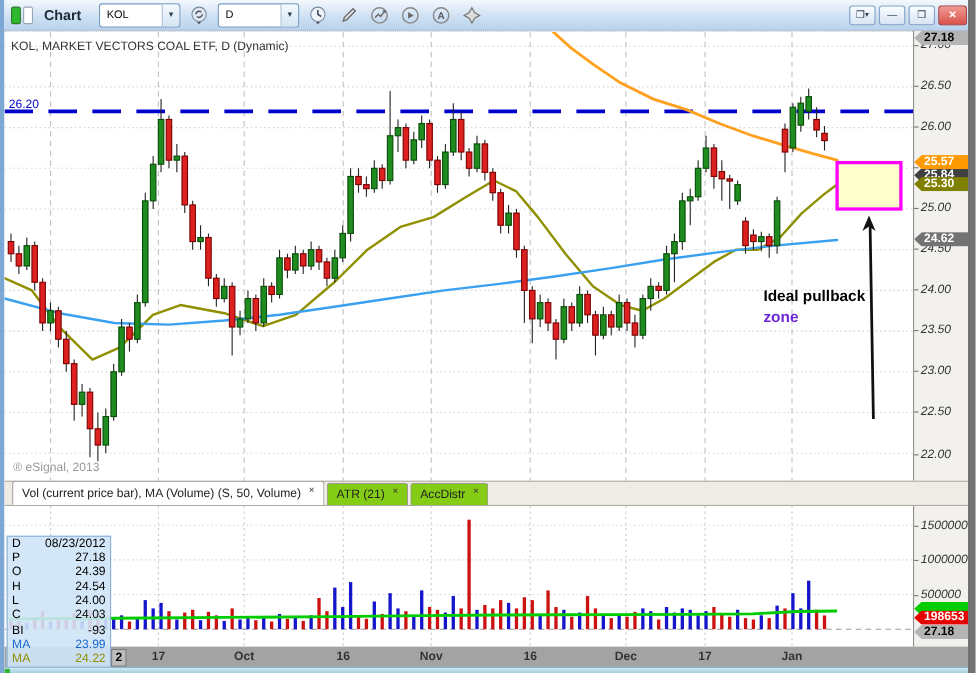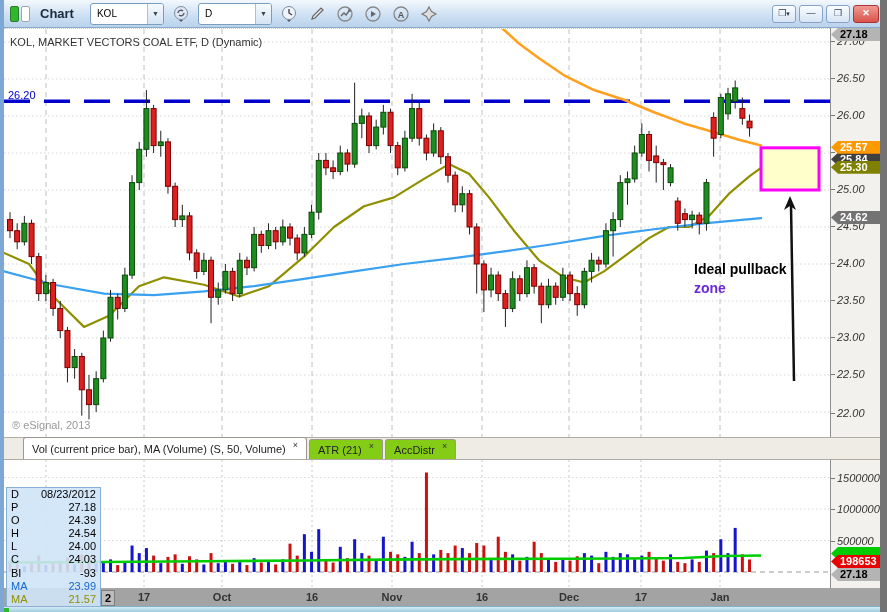--- a/index.html
+++ b/index.html
@@ -20,21 +20,21 @@
   .tbtn{width:22px;height:22px;display:flex;align-items:center;justify-content:center;border-radius:3px;}
   .tbtn svg{display:block;}
   .winctl{margin-left:auto;display:flex;gap:3px;align-items:center;margin-right:2px;}
   .wbtn{width:22px;height:16px;border:1px solid #87a3c6;border-radius:3px;
     background:linear-gradient(#fbfdff,#d6e4f4);display:flex;align-items:center;justify-content:center;
     font-size:9px;color:#2a3b52;line-height:1;}
   .wbtn.close{background:linear-gradient(#f09a93,#d9534a);border-color:#a33;color:#fff;font-weight:bold;width:24px;}
   
   #price-area{position:absolute;left:0;top:28px;width:826px;height:409px;background:#fff;border-top:1px dotted #ccc;}
   #price-axis{position:absolute;left:826px;top:28px;width:54px;height:409px;background:#f2f1ee;border-left:1px solid #8f8f8f;box-sizing:border-box;}
-  #tabbar{position:absolute;left:0;top:437px;width:880px;height:23px;background:#efece5;border-top:1px solid #b0ada5;border-bottom:1px solid #aeaba3;box-sizing:border-box;display:flex;align-items:flex-end;padding-left:19px;}
+  #tabbar{position:absolute;left:0;top:437px;width:880px;height:23px;background:#efece5;border-top:1px solid #b0ada5;border-bottom:1px solid #aeaba3;box-sizing:border-box;display:flex;align-items:flex-end;padding-left:7px;}
   .tab{display:flex;align-items:center;font-size:11px;color:#222;padding:0 8px;margin-right:2px;
        border:1px solid #9b988f;border-bottom:none;border-radius:3px 3px 0 0;height:19px;background:#84cc16;}
   .tab.active{background:#fff;height:21px;font-weight:normal;}
   .tab .x{font-size:9px;margin-left:7px;position:relative;top:-4px;color:#333;}
   #vol-area{position:absolute;left:0;top:460px;width:826px;height:128px;background:#fff;}
   #vol-axis{position:absolute;left:826px;top:460px;width:54px;height:128px;background:#f2f1ee;border-left:1px solid #8f8f8f;box-sizing:border-box;}
   #xaxis{position:absolute;left:0;top:588px;width:880px;height:32px;background:#a3a3a3;border-top:1px solid #a5a5a5;box-sizing:border-box;}
   .xlab{position:absolute;top:2px;transform:translateX(-50%);font-size:11px;font-weight:bold;color:#333;}
   #bottomstrip{position:absolute;left:0;top:606px;width:880px;height:6px;background:linear-gradient(#d5ebf5,#93c6da);border-top:1px solid #7fb2c8;}
   #bottomstrip .grn{position:absolute;left:0;top:1px;width:5px;height:5px;background:#2eb82e;}
@@ -578,17 +578,17 @@
       <div class="dp-row">
         <span style="color: rgb(0, 0, 0);">BI</span>
         <span style="color: rgb(0, 0, 0);">-93</span>
       </div>
       <div class="dp-row">
         <span style="color: rgb(22, 102, 204);">MA</span>
         <span style="color: rgb(22, 102, 204);">23.99</span>
       </div>
       <div class="dp-row">
         <span style="color: rgb(143, 143, 0);">MA</span>
-        <span style="color: rgb(143, 143, 0);">21.57</span>
+        <span style="color: rgb(143, 143, 0);">24.22</span>
       </div>
     </div>
   <div id="box2">2</div>
 </div>
 
 </body></html>

